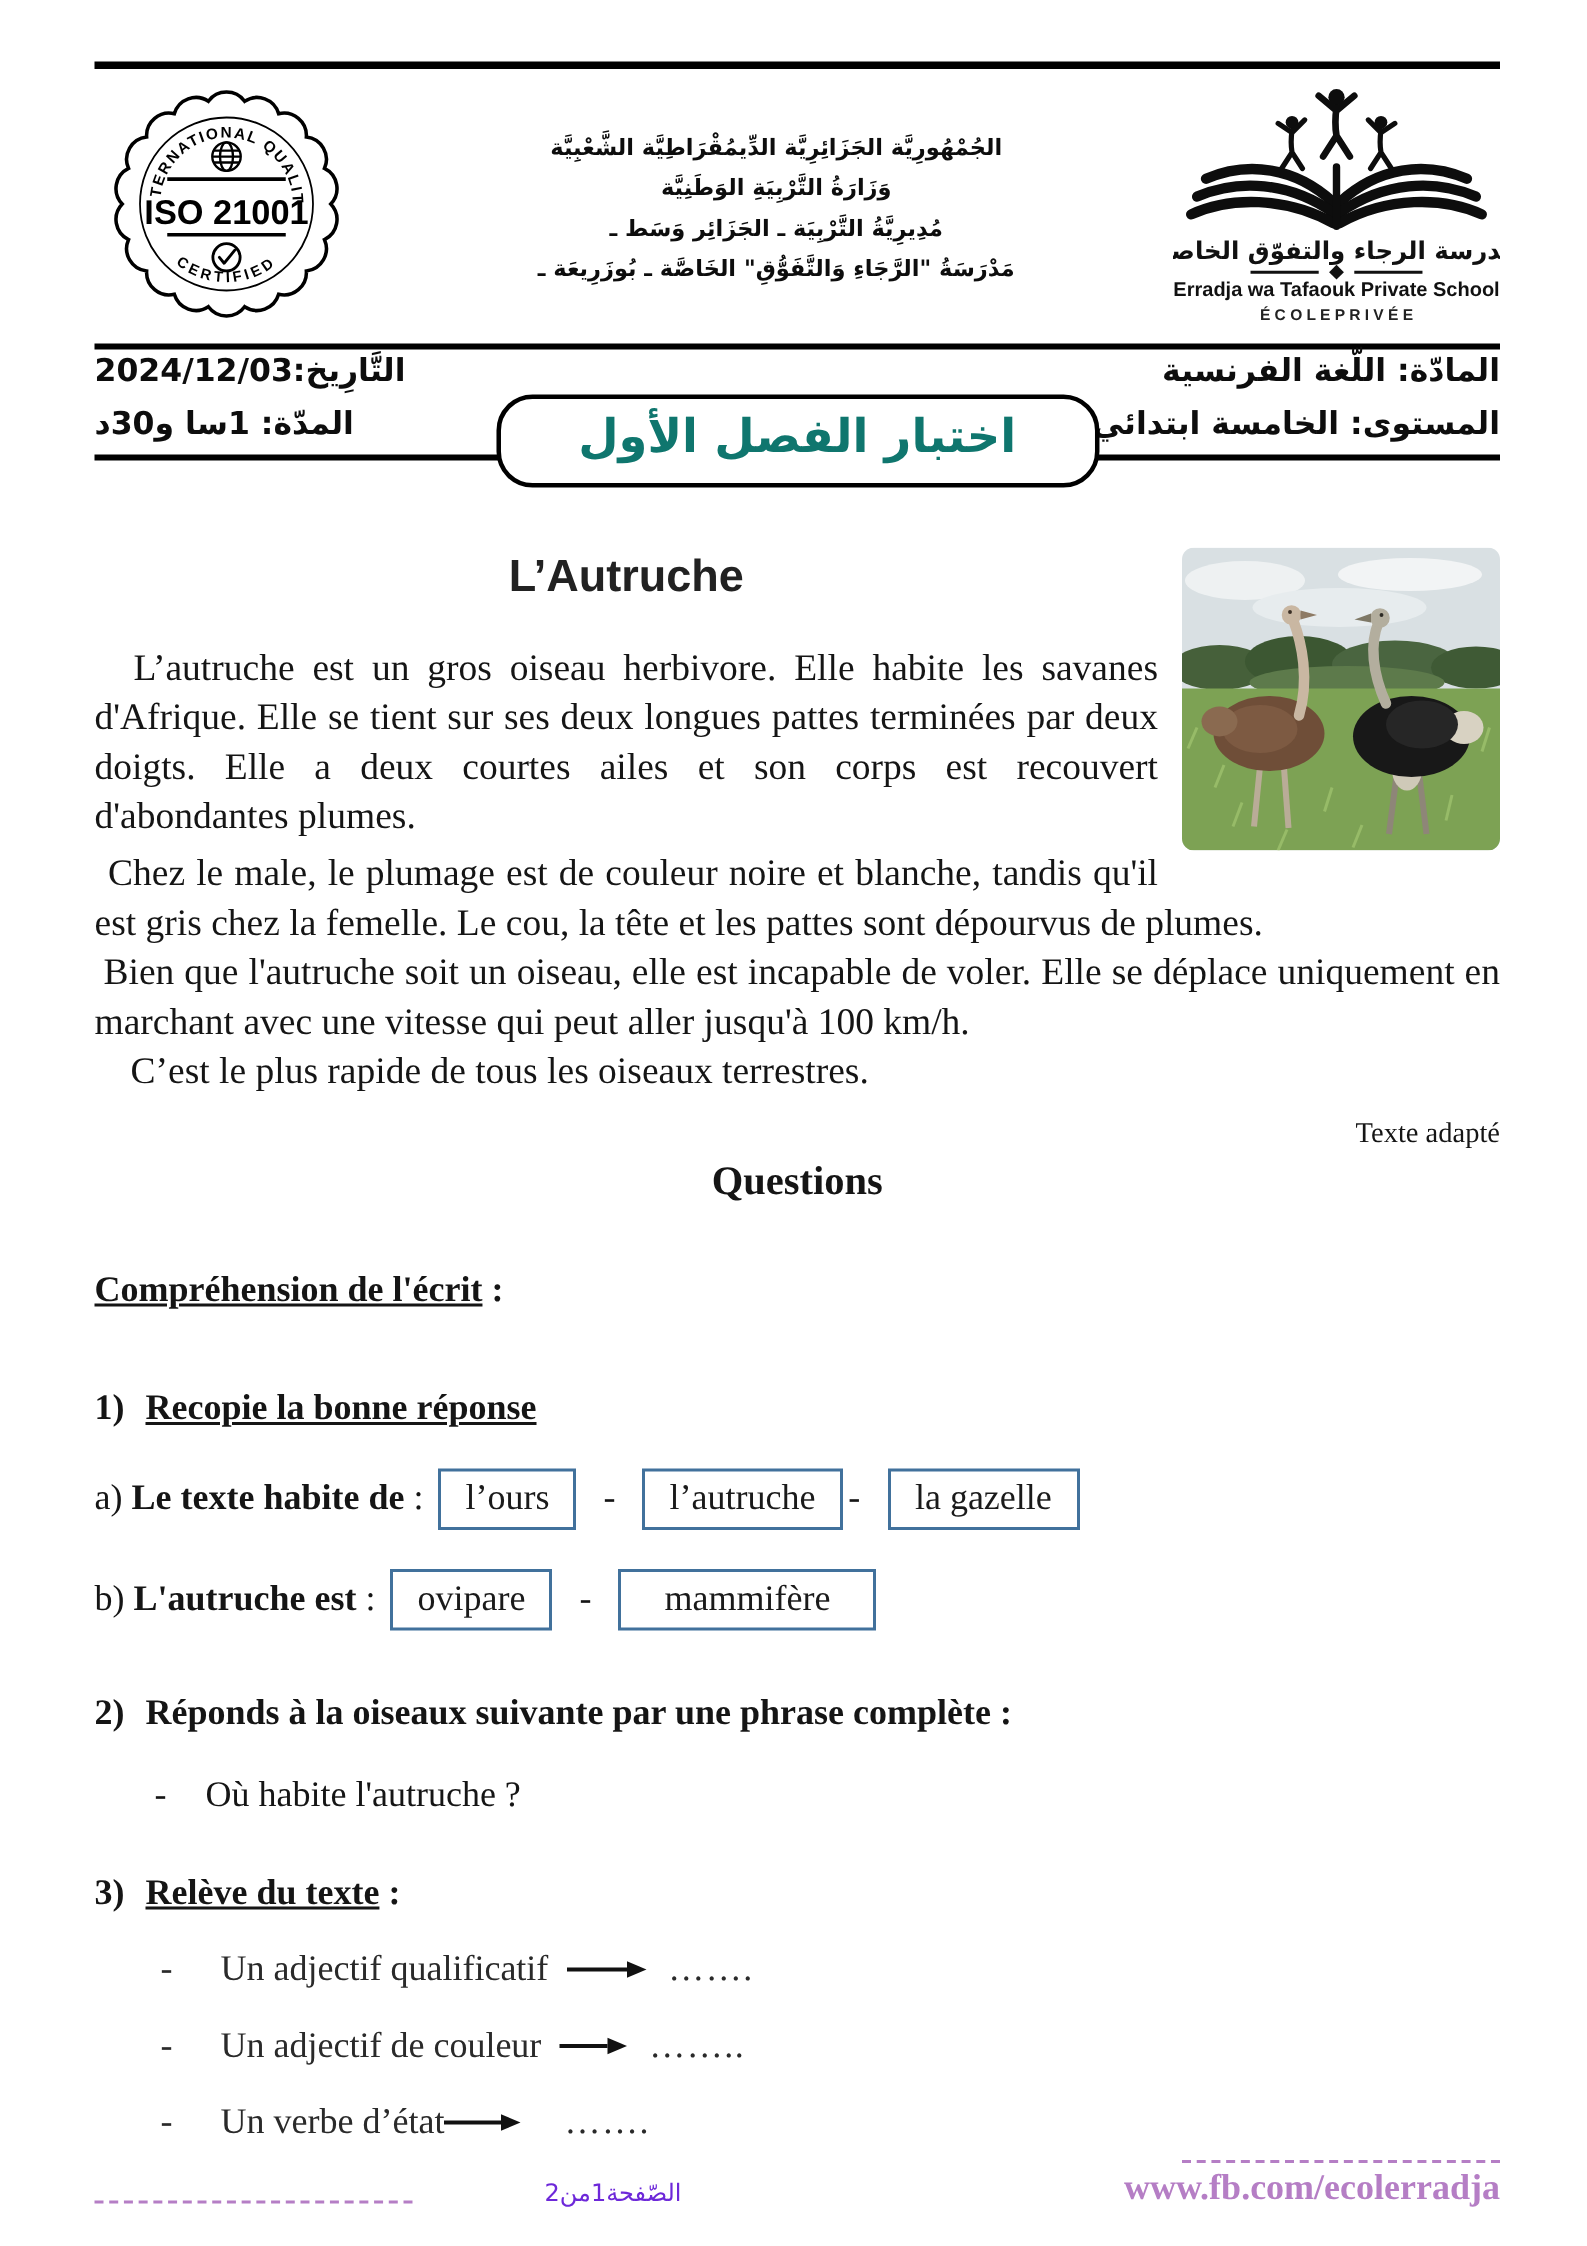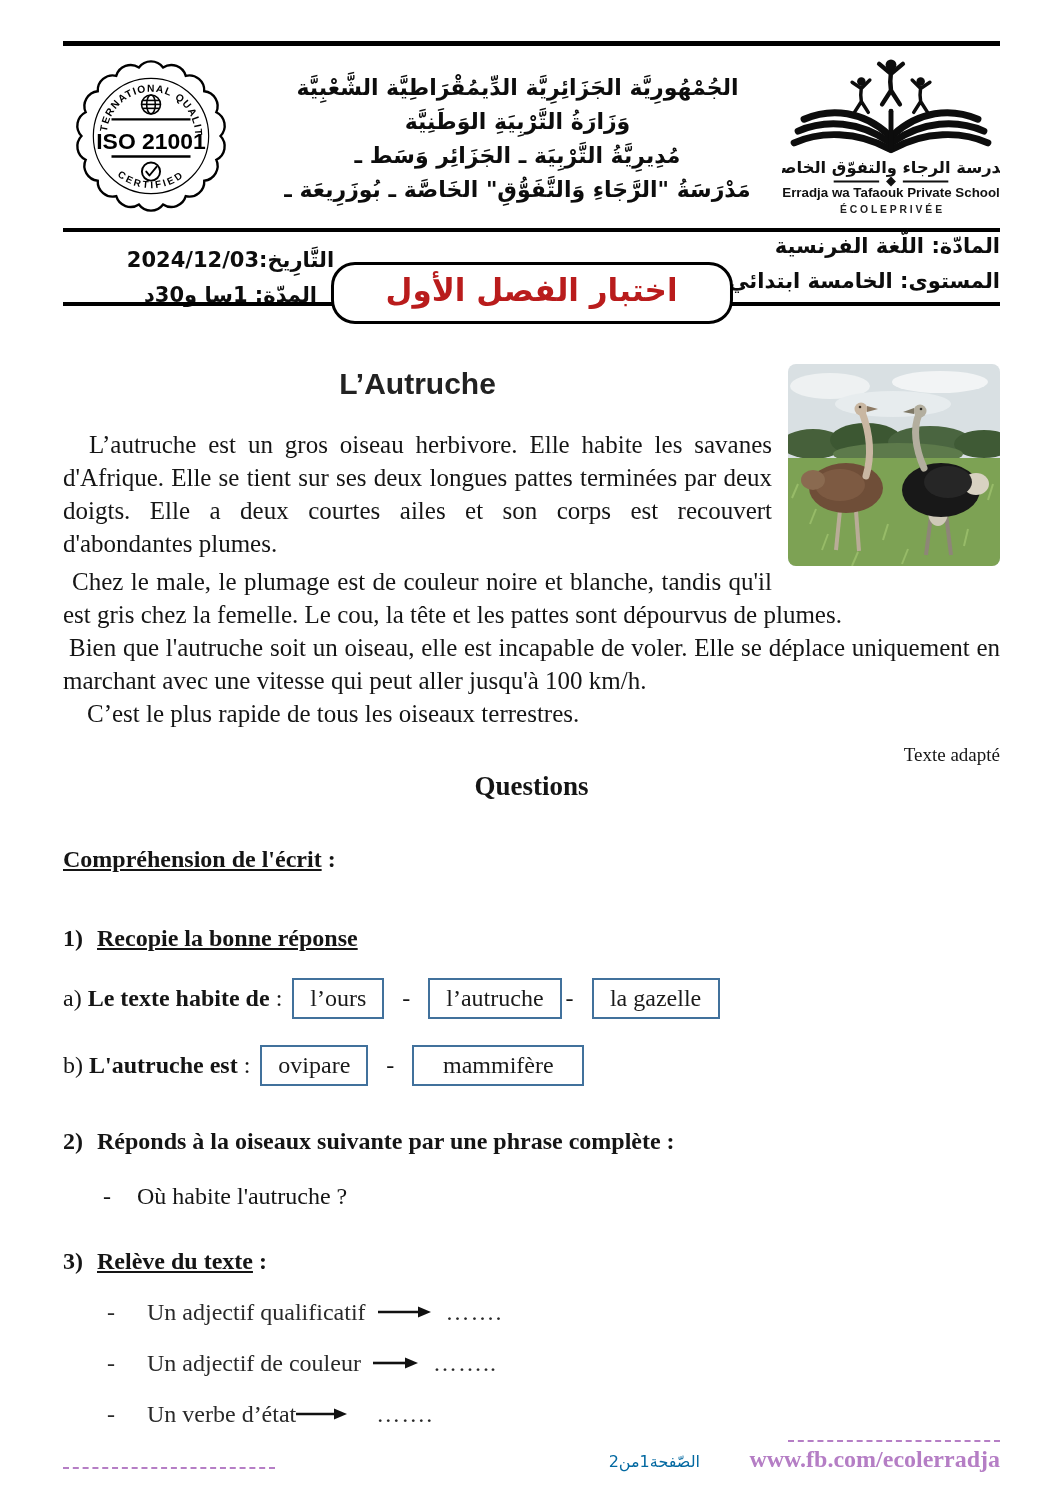--- a/index.html
+++ b/index.html
@@ -13,35 +13,35 @@
   .sans   { font-family:"Liberation Sans", sans-serif; }
 
   
   .rule-top { margin-top:41px; border-top:5px solid #000; }
   .rule-mid { border-top:4px solid #000; }
 
   
   .header-row { display:flex; align-items:center; padding:6px 0 4px 0; }
   .badge-wrap { width:190px; flex:0 0 auto; }
   .ministry { flex:1 1 auto; text-align:center; }
-  .ministry-line { font-size:22px; font-weight:bold; margin:9px 0; color:#0d0d0d; }
+  .ministry-line { font-size:15px; font-weight:bold; margin:9px 0; color:#0d0d0d; }
   .logo-wrap { width:218px; flex:0 0 auto; }
 
   
   .info-section { position:relative; height:112px; }
-  .info-left  { position:absolute; left:0px; top:16px; width:335px; text-align:center; }
+  .info-left  { position:absolute; left:0px; top:2px; width:335px; text-align:left; }
   .info-right { position:absolute; right:0px; top:2px; width:340px; text-align:right; }
   .info-line { font-size:21px; font-weight:bold; margin-bottom:11px; color:#0d0d0d; }
   .exam-line { position:absolute; left:0; right:0; top:70px; border-top:4px solid #000; }
   .exam-box {
     position:absolute; left:50%; transform:translateX(-50%); top:30px; z-index:2;
     background:#fff; border:3.5px solid #000; border-radius:24px;
     padding:7px 52px 13px 52px;
   }
-  .exam-title { font-size:31px; font-weight:bold; white-space:nowrap; color:#b91c1c; }
+  .exam-title { font-size:31px; font-weight:bold; white-space:nowrap; color:#0f766e; }
 
   
   .reading { margin-top:20px; font-size:25px; line-height:1.32; }
   .photo {
     float:right; width:212px; height:202px; margin:0 0 10px 16px;
     border-radius:8px; overflow:hidden;
   }
   .reading-title { text-align:center; font-size:30px; font-weight:bold; margin:6px 0 24px 0; color:#222; }
   .reading p { text-align:justify; }
   .p1 { text-indent:26px; }
@@ -70,21 +70,21 @@
   .item-dash { display:inline-block; width:34px; }
   .q3-items { margin:20px 0 0 44px; }
   .q3-item { display:flex; align-items:center; font-size:24px; margin-top:24px; color:#2a2a2a; }
   .q3-item .item-dash { width:40px; }
   .arrow { margin:0 14px 0 10px; flex:0 0 auto; }
   .dots { letter-spacing:1px; }
 
   
   .footer { position:absolute; left:63px; right:58px; top:1427px; display:flex; align-items:flex-end; }
   .footer-left, .footer-right { width:300px; }
-  .footer-center { flex:1; text-align:right; font-size:16px; padding-bottom:2px; color:#0369a1;margin-top:25px; }
+  .footer-center { flex:1; text-align:left; font-size:16px; padding-bottom:2px; color:#6d28d9;margin-top:25px; }
   .dash-line { border-top:2.5px dashed #b57ec5; width:212px; margin-bottom:4px; }
   .footer-right .dash-line { margin-left:auto; }
   .footer-url { font-size:24px; font-weight:bold; color:#b57ec5; }
   .footer-right { text-align:right; }
 
   svg text { font-family:"Liberation Sans", sans-serif; }
   svg .ar-t { font-family:"DejaVu Sans", sans-serif; }
 </style>
 </head>
 <body>

